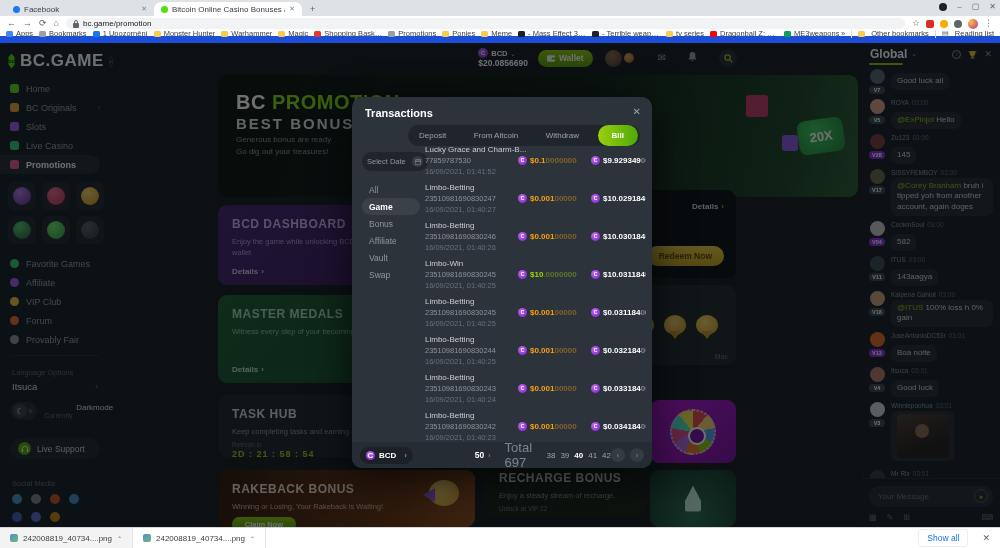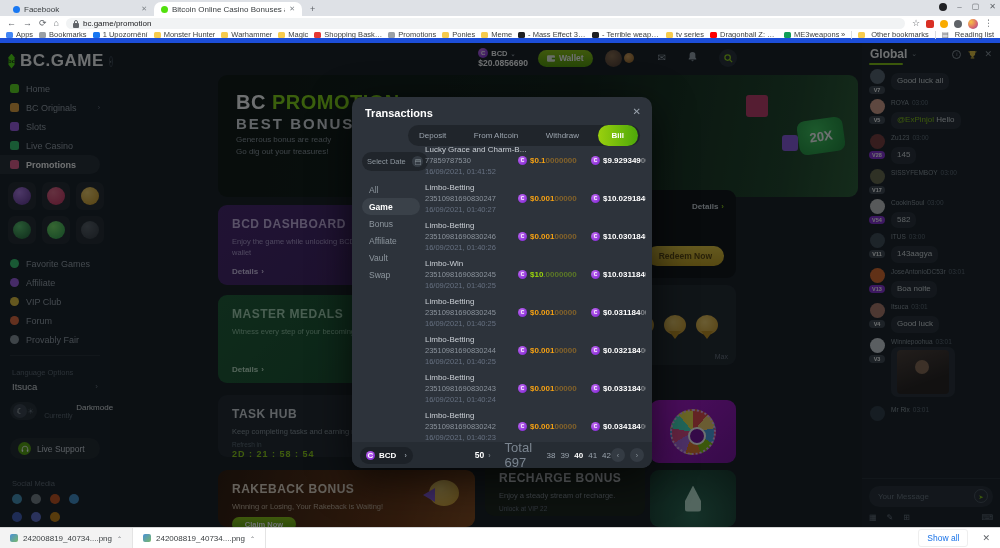--- a/index.html
+++ b/index.html
@@ -14,21 +14,21 @@
   .tab.active{background:#fff;border-radius:7px 7px 0 0;}
   .newtab{font-size:9px;color:#5f6368;margin-left:8px;margin-bottom:2px;}
   .winctl{position:absolute;right:4px;top:2px;display:flex;gap:10px;align-items:center;font-size:8px;color:#5f6368;}
   .ext-dot{width:8px;height:8px;border-radius:50%;background:#202124;}
   .toolbar{height:15px;background:#fff;display:flex;align-items:center;gap:7px;padding:0 7px;}
   .navico{font-size:9px;color:#5f6368;line-height:1;}
   .addressbar{flex:1;height:11px;background:#f1f3f4;border-radius:6px;display:flex;align-items:center;gap:4px;padding:0 7px;font-size:8px;color:#202124;}
   .tool-right{display:flex;align-items:center;gap:6px;}
   .tool-right .dot{width:8px;height:8px;border-radius:50%;}
   .avatar-chrome{width:10px;height:10px;border-radius:50%;background:radial-gradient(circle at 30% 30%,#f6c344,#d96570 60%,#7b52ab);}
-  .bookmarksbar{height:12px;background:#fff;border-bottom:5px solid #1d4ed8;display:flex;align-items:center;padding:0 6px;font-size:7.5px;color:#3c4043;}
+  .bookmarksbar{height:12px;background:#fff;border-bottom:7px solid #1d4ed8;display:flex;align-items:center;padding:0 6px;font-size:7.5px;color:#3c4043;}
   .bm-scroll{display:flex;align-items:center;gap:6px;overflow:hidden;flex:1;white-space:nowrap;}
   .bm{display:flex;align-items:center;gap:3px;flex:none;}
   .bm-ico{width:7px;height:6px;border-radius:1.5px;flex:none;}
   .bm-label{max-width:58px;overflow:hidden;text-overflow:ellipsis;}
   .bm-right{display:flex;align-items:center;gap:6px;flex:none;color:#3c4043;}
   .bm-sep{width:1px;height:8px;background:#dadce0;}
 
   
   .page{position:absolute;top:43px;left:0;width:1000px;height:484px;background:#161b21;overflow:hidden;}
   .dim{position:absolute;inset:0;background:rgba(6,8,11,0.58);z-index:5;}
@@ -649,20 +649,27 @@
 
         <div class="msg">
           <div class="msg-left">
             <div class="msg-av" style="background: rgb(106, 106, 74);"></div>
             <div class="msg-badge" style="background: rgb(63, 71, 80);">V17</div>
           </div>
           <div class="msg-body">
             <div class="msg-meta">
               <span>SISSYFEMBOY</span><span class="time">03:00</span>
             </div>
+            <div class="bubble">
+              <span class="mention">@Corey Branham</span>
+              <span>bruh i tipped yoh from another account, again doges</span>
+              
+              
+              
+            </div>
           </div>
         </div>
 
         <div class="msg">
           <div class="msg-left">
             <div class="msg-av" style="background: rgb(201, 201, 201);"></div>
             <div class="msg-badge" style="background: rgb(139, 47, 217);">V54</div>
           </div>
           <div class="msg-body">
             <div class="msg-meta">
@@ -690,20 +697,38 @@
             <div class="bubble">
               
               <span>143aagya</span>
               
               
               
             </div>
           </div>
         </div>
 
+        <div class="msg">
+          <div class="msg-left">
+            <div class="msg-av" style="background: rgb(202, 162, 125);"></div>
+            <div class="msg-badge" style="background: rgb(63, 71, 80);">V18</div>
+          </div>
+          <div class="msg-body">
+            <div class="msg-meta">
+              <span>Kalpena Gahlot</span><span class="time">03:00</span>
+            </div>
+            <div class="bubble">
+              <span class="mention">@ITUS</span>
+              <span>100% loss h 0% gain</span>
+              
+              
+              
+            </div>
+          </div>
+        </div>
 
         <div class="msg">
           <div class="msg-left">
             <div class="msg-av" style="background: rgb(224, 106, 42);"></div>
             <div class="msg-badge" style="background: rgb(139, 47, 217);">V13</div>
           </div>
           <div class="msg-body">
             <div class="msg-meta">
               <span>JoseAntonioDC53r</span><span class="time">03:01</span>
             </div>

